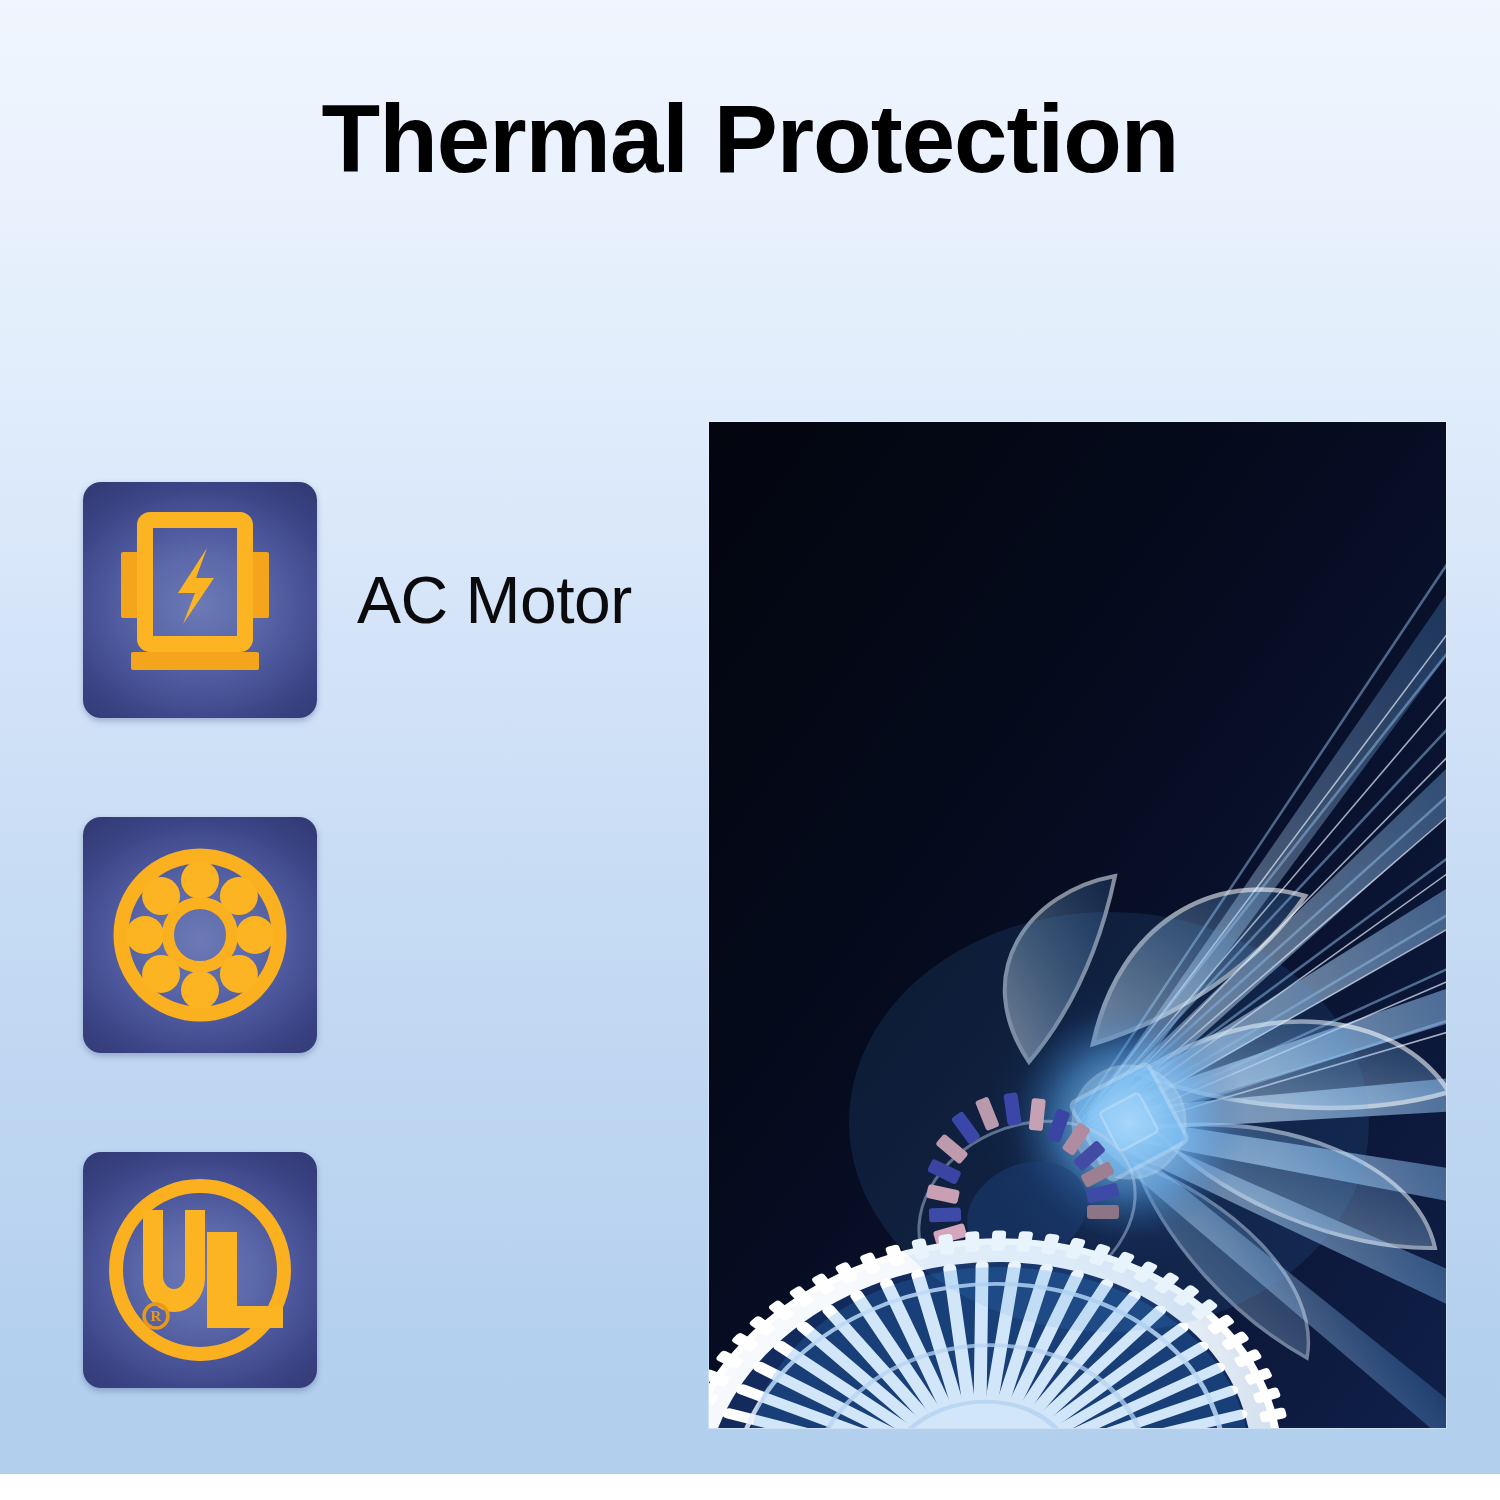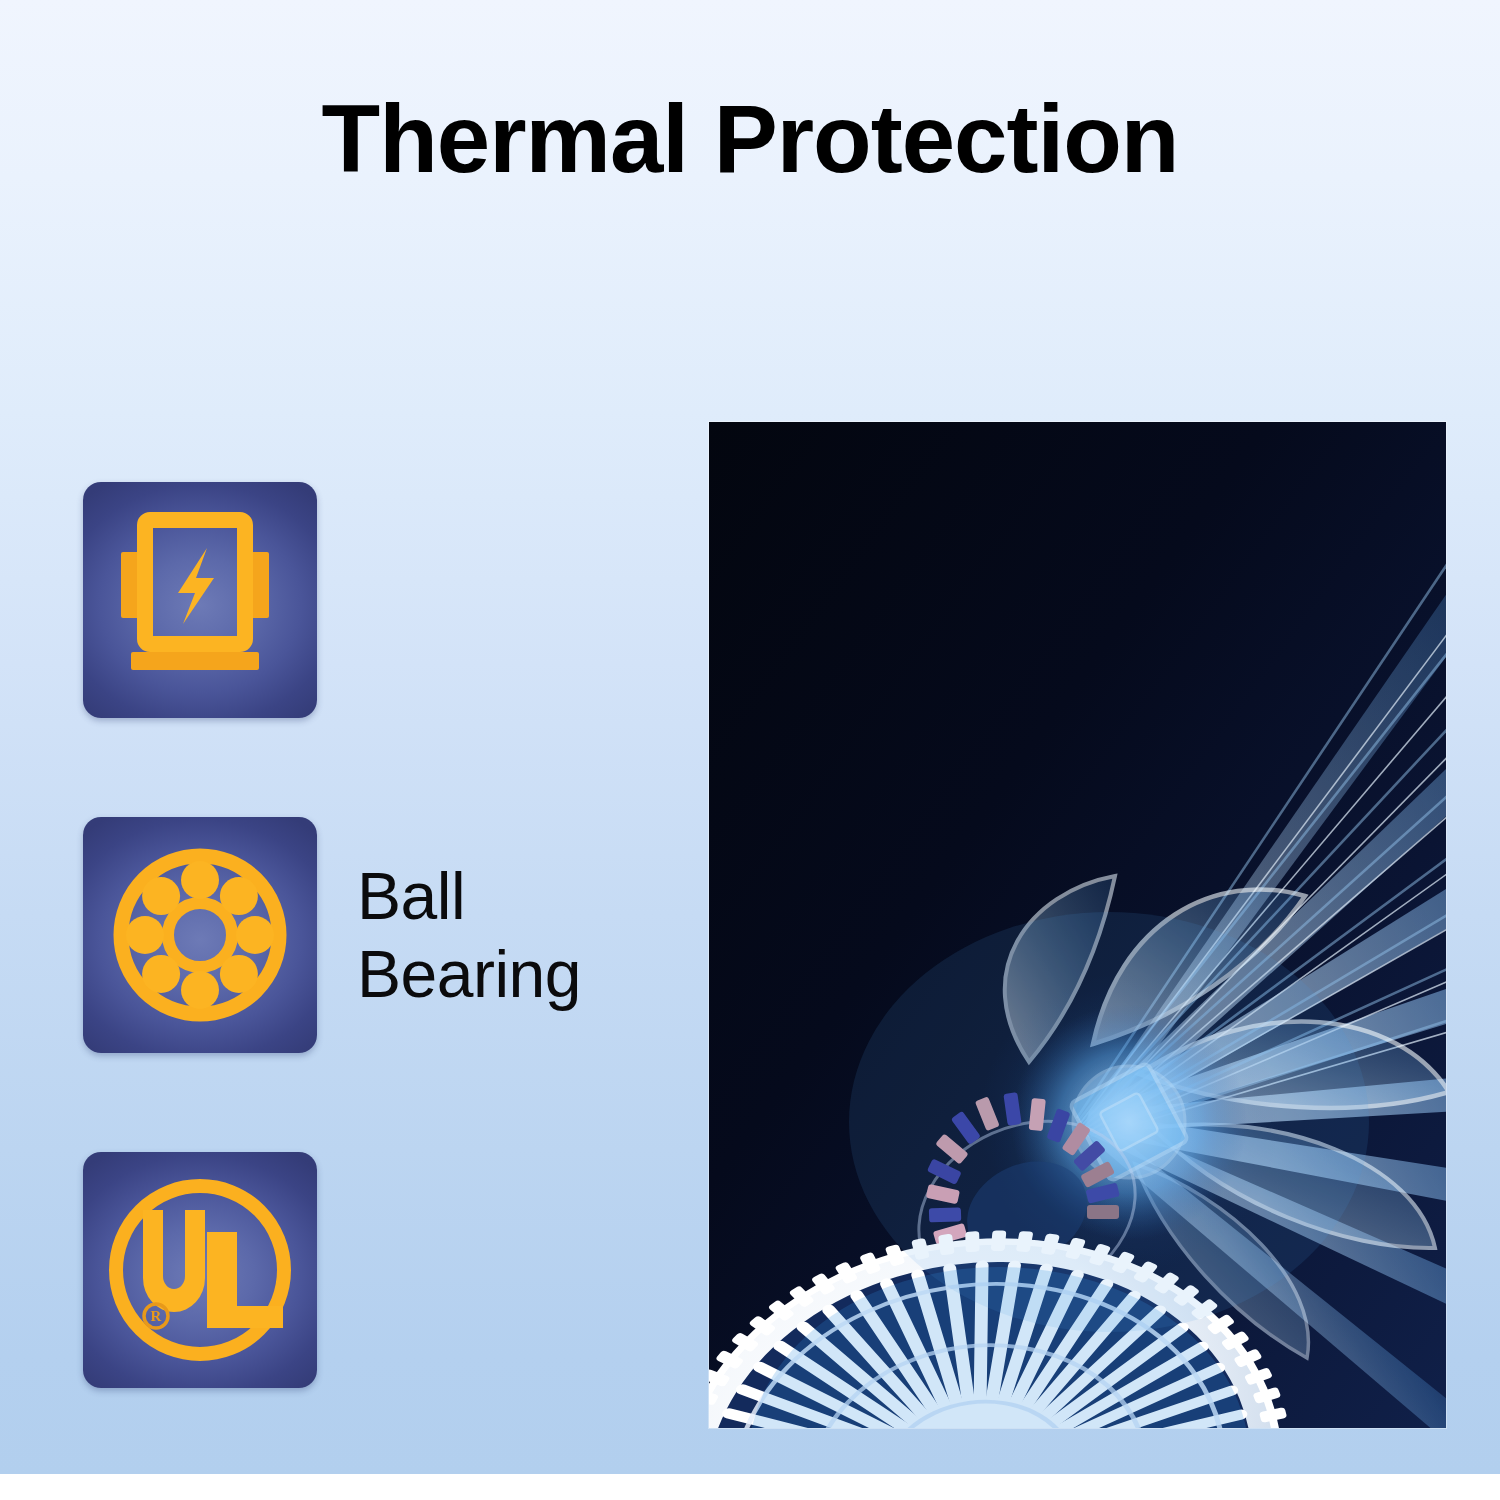--- a/index.html
+++ b/index.html
@@ -130,20 +130,21 @@
 
           <rect x="168" y="70" width="18" height="66" rx="2" fill="#f5a51c"></rect>
 
           <rect x="62" y="38" width="100" height="124" rx="5" fill="none" stroke="#fcb422" stroke-width="16"></rect>
 
           <rect x="48" y="170" width="128" height="18" rx="2" fill="#f5a51c"></rect>
 
           <path d="M124 66 L95 111 L112 111 L100 142 L131 96 L113 96 Z" fill="#fcb422"></path>
         </svg>
       </div>
+      <div class="feature-label">AC Motor</div>
     </div>
 
     <div class="feature-row r1">
       <div class="icon-tile">
         <svg viewBox="0 0 234 236">
           <g transform="translate(117,118)">
 
             <circle cx="0" cy="0" r="79" fill="none" stroke="#fbb01f" stroke-width="15"></circle>
 
             <circle cx="0" cy="0" r="32" fill="none" stroke="#fbb01f" stroke-width="12"></circle>
@@ -152,22 +153,20 @@
             <circle cx="38.9" cy="-38.9" r="19" fill="#fcb422"></circle>
             <circle cx="55" cy="0" r="19" fill="#fcb422"></circle>
             <circle cx="38.9" cy="38.9" r="19" fill="#fcb422"></circle>
             <circle cx="0" cy="55" r="19" fill="#fcb422"></circle>
             <circle cx="-38.9" cy="38.9" r="19" fill="#fcb422"></circle>
             <circle cx="-55" cy="0" r="19" fill="#fcb422"></circle>
             <circle cx="-38.9" cy="-38.9" r="19" fill="#fcb422"></circle>
           </g>
         </svg>
       </div>
-      <div class="feature-label">Ball
-Bearing</div>
     </div>
 
     <div class="feature-row r2">
       <div class="icon-tile">
         <svg viewBox="0 0 234 236">
           <g transform="translate(117,118)">
             <circle cx="0" cy="0" r="84" fill="none" stroke="#fbb01f" stroke-width="14"></circle>
 
             <path d="M-57 -60 L-57 8 A31 34 0 0 0 5 8 L5 -60 L-15 -60 L-15 6 A11 13 0 0 1 -37 6 L-37 -60 Z" fill="#fcb422"></path>
 

